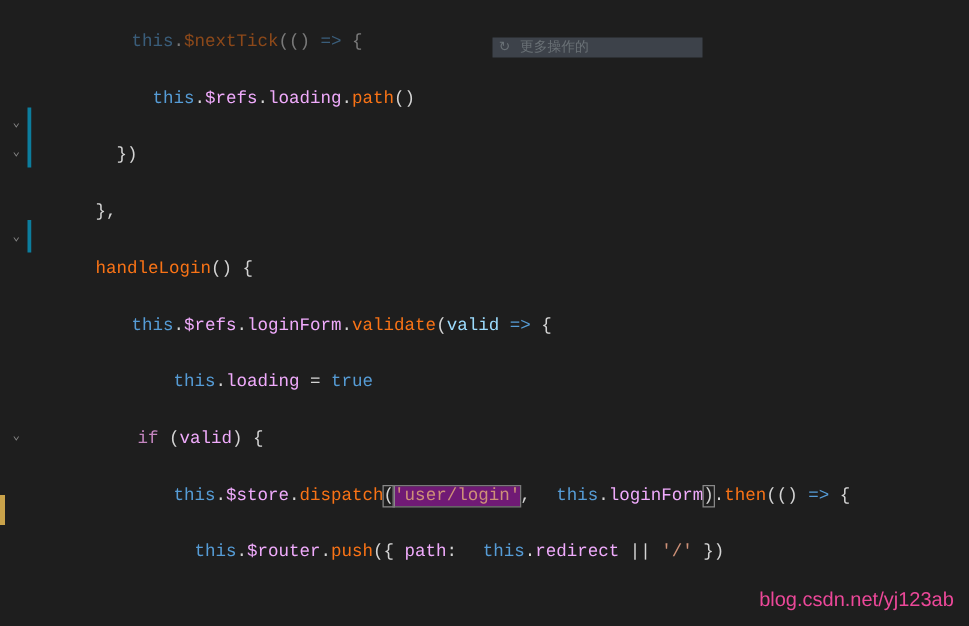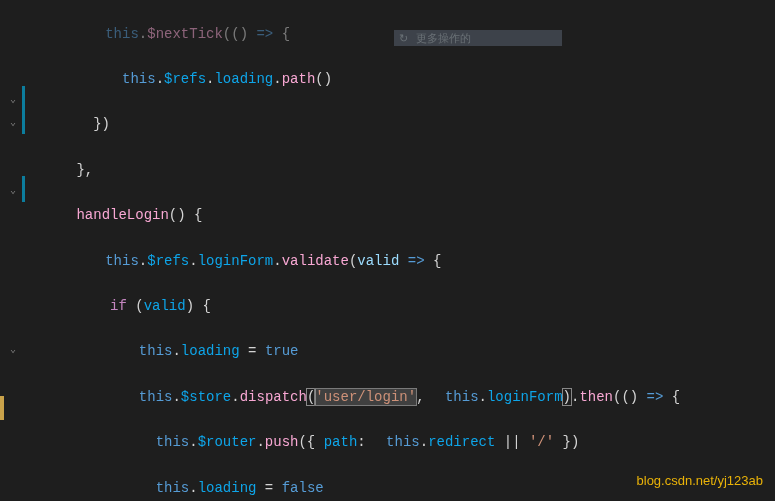--- a/index.html
+++ b/index.html
@@ -32,45 +32,45 @@
     }
     .code-area {
       position: absolute;
       left: 26px;
       top: 0;
       white-space: pre;
     }
     .line { height: 22.7px; }
     .tok-kw { color: #c586c0; }
     .tok-this { color: #569cd6; margin-left: 12px; }
-    .tok-prop { color: #0ea5e9; font-family: Liberation Mono, monospace; }
-    .tok-method { color: #f9a8d4; }
+    .tok-prop { color: #f0abfc; font-family: Liberation Mono, monospace; }
+    .tok-method { color: #f97316; }
     .tok-str { color: #ce9178; }
     .tok-param { color: #9cdcfe; }
     .tok-bool { color: #569cd6; }
     .tok-punct { color: #d4d4d4; }
     .highlight-box {
-      background: #404040;
+      background: #701a75;
       outline: 1px solid #7a7a7a;
     }
     .paren-match {
       outline: 1px solid #888;
     }
     .changed-bar {
       position: absolute;
       left: 22px;
       width: 3px;
       background: #0c7d9d;
     }
     .watermark {
       position: absolute;
       right: 12px;
       bottom: 8px;
-      color: #eab308;
-      font-size: 13px;
+      color: #ec4899;
+      font-size: 16px;
       font-family: Arial, sans-serif;
     }
     .popup {
       position: absolute;
       left: 394px;
       top: 30px;
       width: 168px;
       height: 16px;
       background: #3d424a;
       color: #6a7176;
@@ -113,25 +113,24 @@
   <span>更多操作的</span>
 </div>
 
 <div class="code-area">
 <div class="line" style="opacity:0.5">        <span class="tok-this">this</span><span class="tok-punct">.</span><span class="tok-method">$nextTick</span><span class="tok-punct">(() </span><span class="tok-bool">=&gt;</span><span class="tok-punct"> {</span></div>
 <div class="line">          <span class="tok-this">this</span><span class="tok-punct">.</span><span class="tok-prop">$refs</span><span class="tok-punct">.</span><span class="tok-prop">loading</span><span class="tok-punct">.</span><span class="tok-method">path</span><span class="tok-punct">()</span></div>
 <div class="line">        <span class="tok-punct">})</span></div>
 <div class="line">      <span class="tok-punct">},</span></div>
 <div class="line">      <span class="tok-method">handleLogin</span><span class="tok-punct">() {</span></div>
 <div class="line">        <span class="tok-this">this</span><span class="tok-punct">.</span><span class="tok-prop">$refs</span><span class="tok-punct">.</span><span class="tok-prop">loginForm</span><span class="tok-punct">.</span><span class="tok-method">validate</span><span class="tok-punct">(</span><span class="tok-param">valid</span><span> </span><span class="tok-bool">=&gt;</span><span class="tok-punct"> {</span></div>
+<div class="line">            <span class="tok-this">this</span><span class="tok-punct">.</span><span class="tok-prop">loading</span><span class="tok-punct"> = </span><span class="tok-bool">true</span></div>
 <div class="line">          <span class="tok-kw">if</span><span class="tok-punct"> (</span><span class="tok-prop">valid</span><span class="tok-punct">) {</span></div>
-<div class="line">            <span class="tok-this">this</span><span class="tok-punct">.</span><span class="tok-prop">loading</span><span class="tok-punct"> = </span><span class="tok-bool">true</span></div>
 <div class="line">            <span class="tok-this">this</span><span class="tok-punct">.</span><span class="tok-prop">$store</span><span class="tok-punct">.</span><span class="tok-method">dispatch</span><span class="tok-punct paren-match">(</span><span class="tok-str highlight-box">'user/login'</span><span class="tok-punct">, </span><span class="tok-this">this</span><span class="tok-punct">.</span><span class="tok-prop">loginForm</span><span class="tok-punct paren-match">)</span><span class="tok-punct">.</span><span class="tok-method">then</span><span class="tok-punct">(() </span><span class="tok-bool">=&gt;</span><span class="tok-punct"> {</span></div>
 <div class="line">              <span class="tok-this">this</span><span class="tok-punct">.</span><span class="tok-prop">$router</span><span class="tok-punct">.</span><span class="tok-method">push</span><span class="tok-punct">({ </span><span class="tok-prop">path</span><span class="tok-punct">: </span><span class="tok-this">this</span><span class="tok-punct">.</span><span class="tok-prop">redirect</span><span class="tok-punct"> || </span><span class="tok-str">'/'</span><span class="tok-punct"> })</span></div>
-<div class="line">              <span class="tok-this">this</span><span class="tok-punct">.</span><span class="tok-prop">loading</span><span class="tok-punct"> = </span><span class="tok-bool">false</span></div>
 
 
 
 
 
 
 
 
 
 

